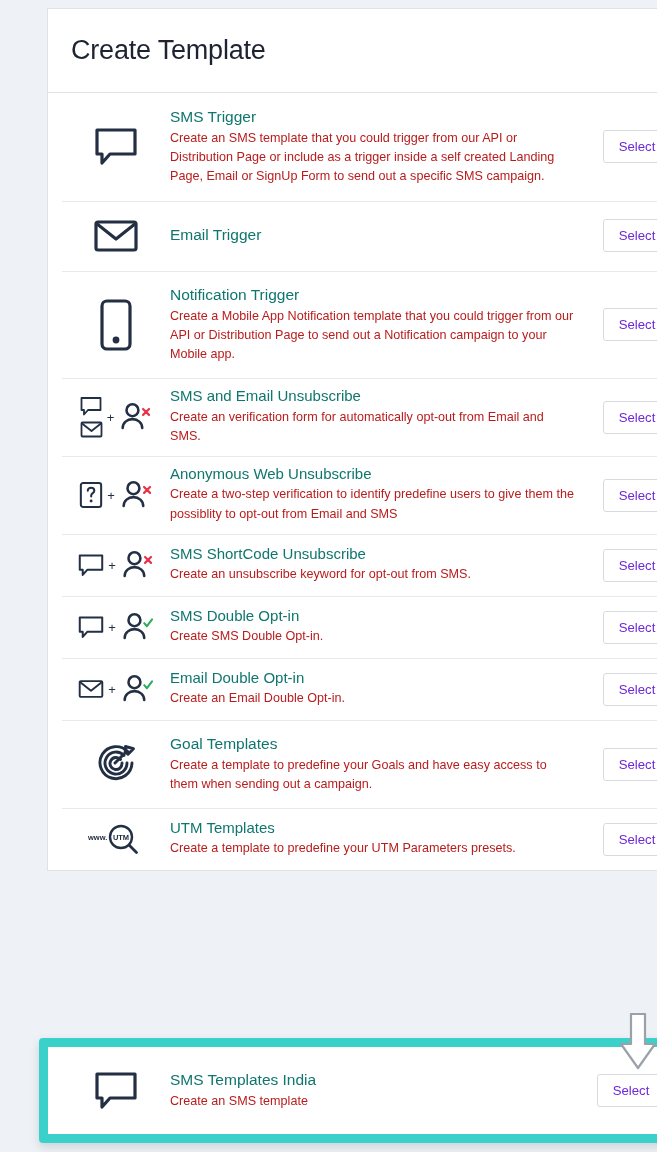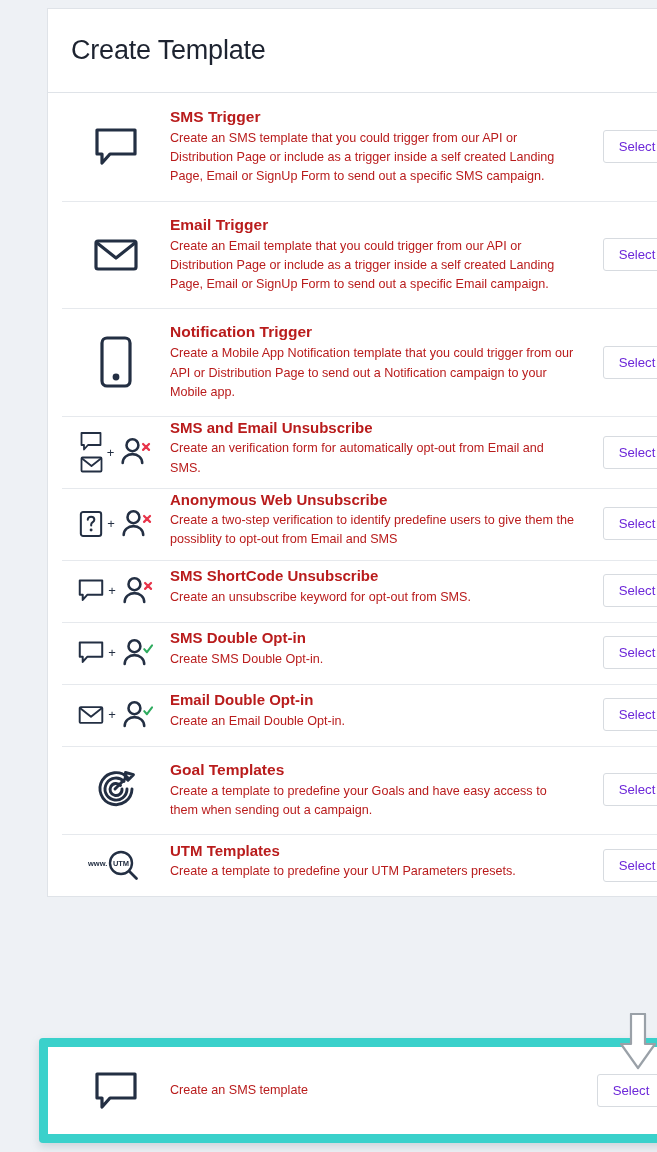--- a/index.html
+++ b/index.html
@@ -76,22 +76,22 @@
     padding: 0 1px;
   }
 
   .text-cell {
     flex: 1 1 auto;
     padding: 14px 10px 14px 0;
     min-width: 0;
   }
   .item-title {
     font-size: 15.5px;
-    font-weight: bold;
-    color: #b91c1c;
+    font-weight: normal;
+    color: #0f766e;
     line-height: 1.35;
     margin-bottom: 1px;
   }
   .item-desc {
     font-size: 12.6px;
     color: #b91c1c;
     line-height: 1.53;
     max-width: 430px;
   }
 
@@ -112,21 +112,21 @@
     font-family: "Liberation Sans", sans-serif;
     cursor: pointer;
     display: flex;
     align-items: center;
     justify-content: center;
   }
 
   
   .row.compact { min-height: 62px; }
   .row.compact .item-title { font-size: 15px; }
-  .row.compact .text-cell { padding-top: 2px; padding-bottom: 10px; }
+  .row.compact .text-cell { padding-top: 8px; padding-bottom: 10px; }
 
   
   .highlight-wrap {
     position: absolute;
     left: 0px; top: 1038px;
     width: 651px;
     height: 105px;
     background: #3ad1cb;
     border-radius: 4px;
     box-shadow: 0 4px 9px rgba(120,140,150,0.28);
@@ -185,21 +185,20 @@
         <div class="icon-cell">
           <span>
             <svg width="46" height="38" viewBox="0 0 46 38" fill="none" stroke="#232f43" stroke-width="3.2" stroke-linejoin="round">
               <rect x="3" y="5" width="40" height="28" rx="2"></rect>
               <path d="M3.5 6.5 23 22 42.5 6.5"></path>
             </svg>
           </span>
         </div>
         <div class="text-cell">
           <div class="item-title">Email Trigger</div>
-          <div class="item-desc">Create an Email template that you could trigger from our API or Distribution Page or include as a trigger inside a self created Landing Page, Email or SignUp Form to send out a specific Email campaign.</div>
         </div>
         <div class="select-cell">
           <button class="select-btn">Select</button>
         </div>
       </div>
 
       <div class="row">
         <div class="icon-cell">
           <span>
             <svg width="34" height="54" viewBox="0 0 34 54" fill="none" stroke="#232f43" stroke-width="3.2">
@@ -410,20 +409,21 @@
   <div class="highlight-wrap">
     <div class="highlight-inner">
       <div class="icon-cell">
         <span>
           <svg width="44" height="42" viewBox="0 0 44 42" fill="none" stroke="#232f43" stroke-width="3.2" stroke-linejoin="round">
             <path d="M3 4h38v24H16l-8 9v-9H3z"></path>
           </svg>
         </span>
       </div>
       <div class="text-cell">
+        <div class="item-title">SMS Templates India</div>
         <div class="item-desc">Create an SMS template</div>
       </div>
       <div class="select-cell">
         <button class="select-btn">Select</button>
       </div>
     </div>
   </div>
 
   <div class="cursor-arrow">
     <svg width="42" height="58" viewBox="0 0 42 58">

